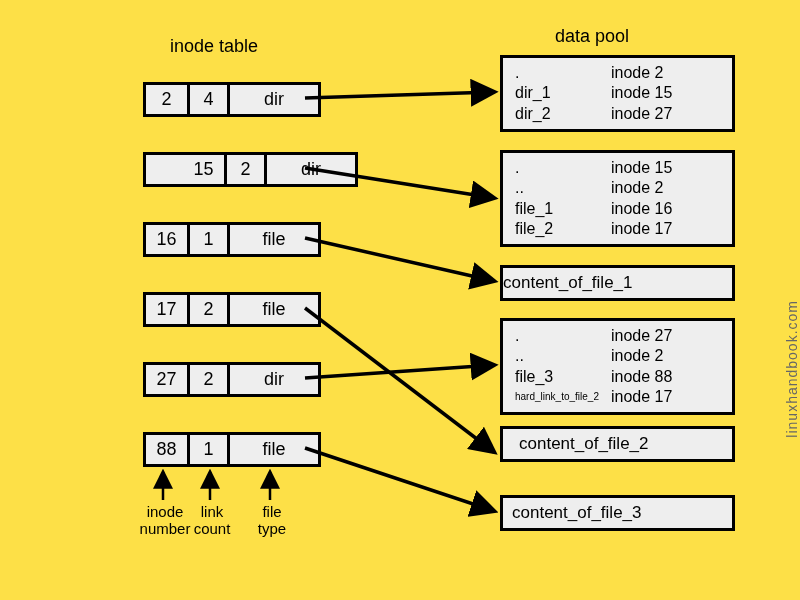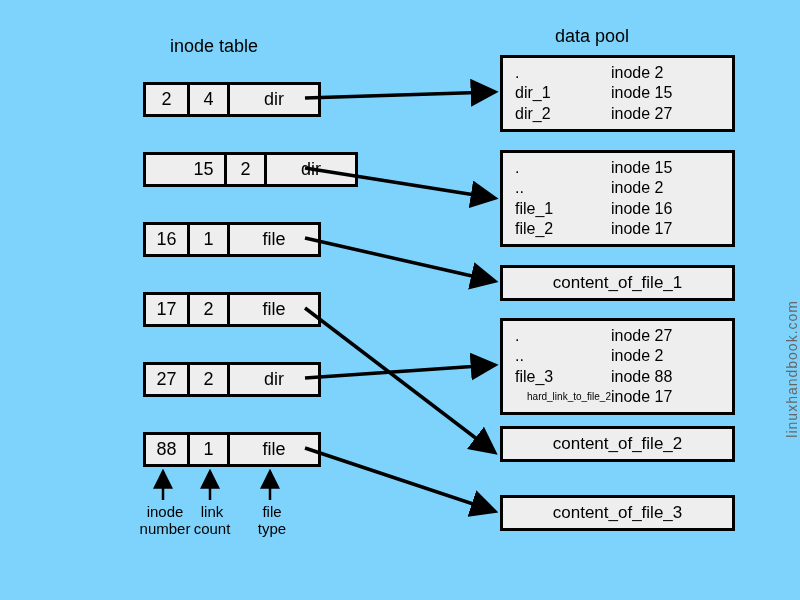--- a/index.html
+++ b/index.html
@@ -6,21 +6,21 @@
     margin: 0;
     padding: 0;
     background: #eeeeee;
     font-family: "Comic Sans MS", "Segoe Script", cursive, sans-serif;
     color: #000;
   }
   .stage {
     position: relative;
     width: 800px;
     height: 600px;
-    background: #7dd3fc;
+    background: #fde047;
   }
   .title {
     position: absolute;
     font-size: 18px;
   }
   .watermark {
     position: absolute;
     right: 8px;
     top: 50%;
     transform: translateY(-50%) rotate(-90deg);
@@ -53,28 +53,27 @@
     background: #eeeeee;
     padding: 5px 12px;
     box-sizing: border-box;
   }
   .dp-row {
     display: flex;
     font-size: 16px;
     line-height: 1.27;
   }
   .dp-name { width: 96px; white-space:nowrap; }
-  .dp-name.small { font-size: 10px; line-height: 1.9; text-align: right; }
+  .dp-name.small { font-size: 10px; line-height: 1.9; }
   .dp-ino { }
   .content-box {
     position: absolute;
     border: 3px solid #000;
     background: #eeeeee;
     font-size: 17px;
-    text-align: center;
     box-sizing: border-box;
   }
 
   .anno {
     position: absolute;
     font-size: 15px;
     text-align: center;
     line-height: 1.15;
   }
   svg.arrows {
@@ -179,21 +178,21 @@
       <span class="dp-ino">inode 88</span>
     </div>
     <div class="dp-row">
       <span class="dp-name small">hard_link_to_file_2</span>
       <span class="dp-ino">inode 17</span>
     </div>
   </div>
 
   <div class="content-box" style="left:500px; top:426px; width:235px; padding:5px 16px;">content_of_file_2</div>
 
-  <div class="content-box" style="left:500px; top:495px; width:235px; padding:5px 0;">content_of_file_3</div>
+  <div class="content-box" style="left:500px; top:495px; width:235px; padding:5px 9px;">content_of_file_3</div>
 
   <svg class="arrows">
     <defs>
       <marker id="ah" viewBox="0 0 12 12" refX="10" refY="6" markerWidth="8" markerHeight="8" orient="auto-start-reverse">
         <path d="M0,0 L12,6 L0,12 Z" fill="#000"></path>
       </marker>
     </defs>
 
     <line x1="305" y1="98" x2="494" y2="92" stroke="#000" stroke-width="3.5" marker-end="url(#ah)"></line>
 

